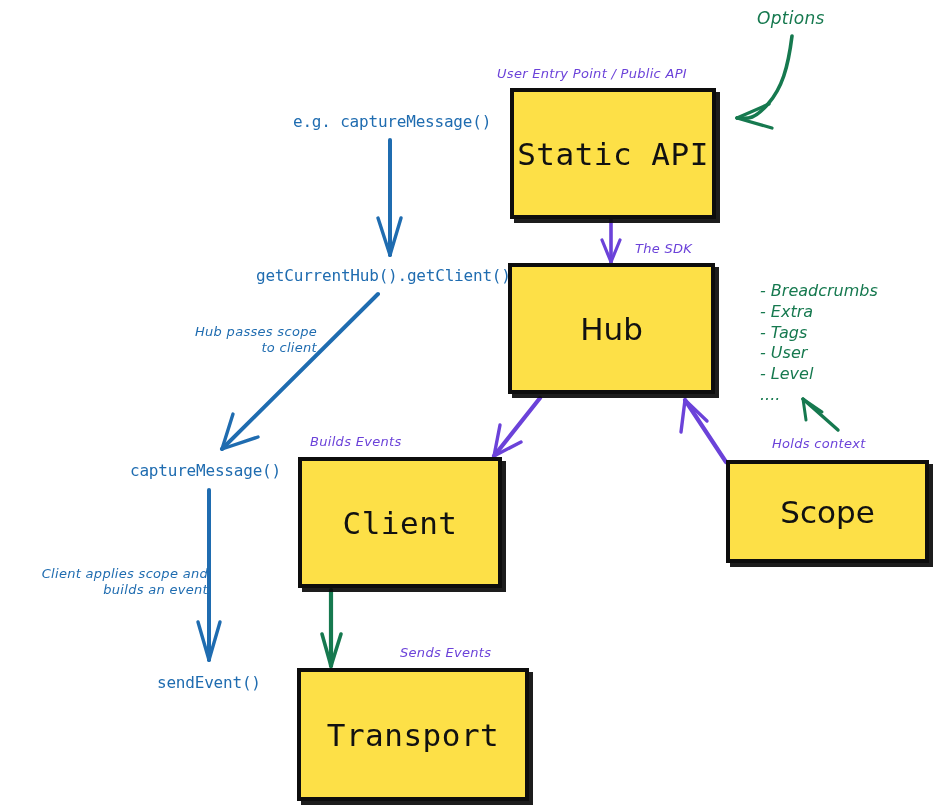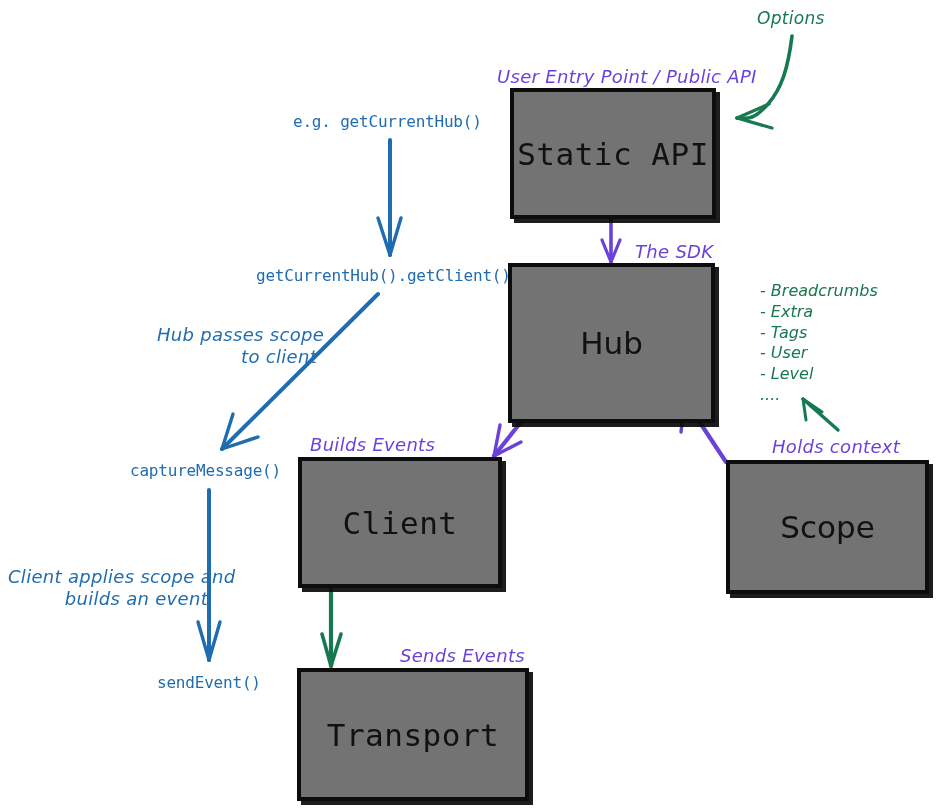--- a/index.html
+++ b/index.html
@@ -19,21 +19,21 @@
   svg.layer {
     position: absolute;
     left: 0;
     top: 0;
     width: 938px;
     height: 809px;
     pointer-events: none;
   }
   .node {
     position: absolute;
-    background: #737373;
+    background: #fde047;
     border: 4px solid #0d0d0d;
     box-sizing: border-box;
     display: flex;
     align-items: center;
     justify-content: center;
     box-shadow: 4px 4px 0 0 rgba(10,10,10,0.92);
   }
   .node-label {
     font-family: "DejaVu Sans Mono", monospace;
     font-size: 31px;
@@ -46,21 +46,21 @@
     font-size: 31px;
     letter-spacing: 0px;
   }
   .ann {
     position: absolute;
     white-space: pre;
     line-height: 1.22;
   }
   .ann.hand {
     font-family: "DejaVu Sans", sans-serif;
-    font-size: 18px;
+    font-size: 13px;
     font-style: italic;
     letter-spacing: 0.3px;
   }
   .ann.hand-purple { color: #6b42d9; }
   .ann.hand-green  { color: #16794f; }
   .ann.hand-blue   { color: #1f6cb0; }
   .ann.code {
     font-family: "DejaVu Sans Mono", monospace;
     font-size: 16px;
     color: #1f6cb0;
@@ -137,49 +137,49 @@
       <path d="M 838 430 L 803 399" fill="none" stroke="#16794f" stroke-width="3.4" stroke-linecap="round"></path>
       <path d="M 803 399 L 806 420" fill="none" stroke="#16794f" stroke-width="3" stroke-linecap="round"></path>
       <path d="M 803 399 L 822 412" fill="none" stroke="#16794f" stroke-width="3" stroke-linecap="round"></path>
     </g>
   </svg>
 
   <div class="node" style="left:510px; top:88px; width:206px; height:131px;">
     <span class="node-label">Static API</span>
   </div>
 
-  <div class="node" style="left:508px; top:263px; width:207px; height:160px;">
+  <div class="node" style="left:508px; top:263px; width:207px; height:131px;">
     <span class="node-label sans">Hub</span>
   </div>
 
   <div class="node" style="left:298px; top:457px; width:204px; height:131px;">
     <span class="node-label">Client</span>
   </div>
 
   <div class="node" style="left:297px; top:668px; width:232px; height:133px;">
     <span class="node-label">Transport</span>
   </div>
 
-  <div class="node" style="left:726px; top:460px; width:203px; height:134px;">
+  <div class="node" style="left:726px; top:460px; width:203px; height:103px;">
     <span class="node-label sans">Scope</span>
   </div>
 
   <div class="ann hand hand-green" style="left:757px; top:8px; font-size:17px;">Options</div>
 
   <div class="ann hand hand-purple" style="left:497px; top:66px;">User Entry Point / Public API</div>
 
   <div class="ann hand hand-purple" style="left:635px; top:241px;">The SDK</div>
 
   <div class="ann hand hand-purple" style="left:310px; top:434px;">Builds Events</div>
 
   <div class="ann hand hand-purple" style="left:400px; top:645px;">Sends Events</div>
 
   <div class="ann hand hand-purple" style="left:772px; top:436px;">Holds context</div>
 
-  <div class="ann code" style="left:293px; top:112px;">e.g. getCurrentHub()</div>
+  <div class="ann code" style="left:293px; top:112px;">e.g. captureMessage()</div>
 
   <div class="ann code" style="left:248px; top:266px;margin-left:8px;">getCurrentHub().getClient()</div>
 
   <div class="ann hand hand-blue center" style="left:157px; top:324px; width:160px;">Hub passes scope
 to client</div>
 
   <div class="ann code" style="left:130px; top:461px;">captureMessage()</div>
 
   <div class="ann hand hand-blue center" style="left:8px; top:541px; width:200px;margin-top:25px;">Client applies scope and
 builds an event</div>

